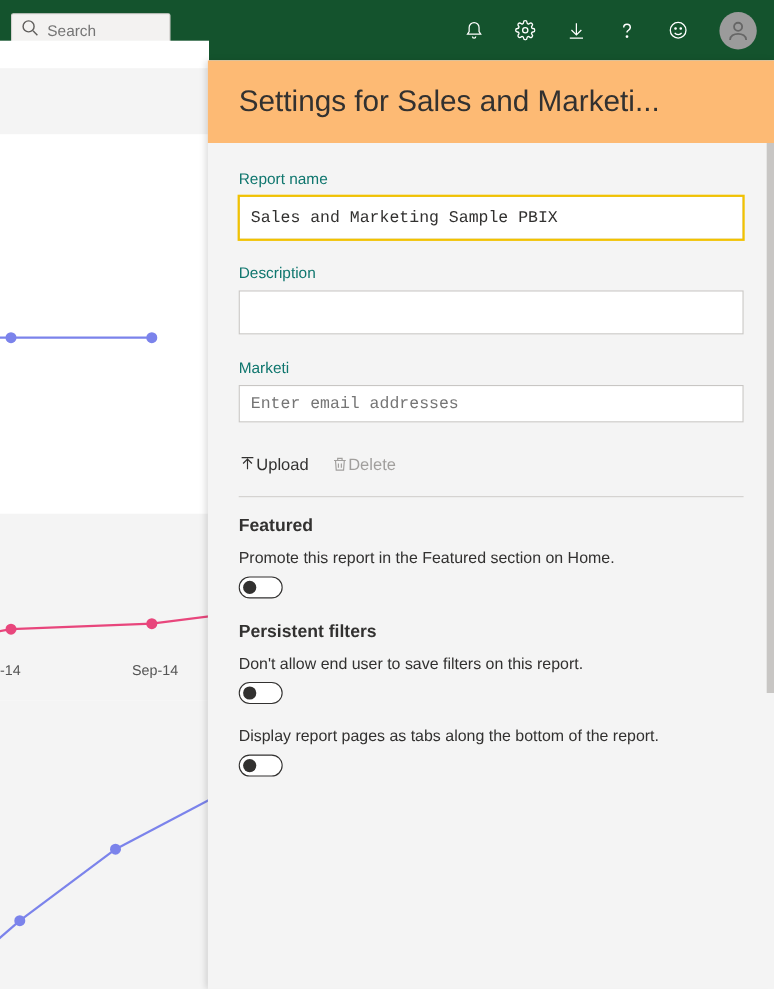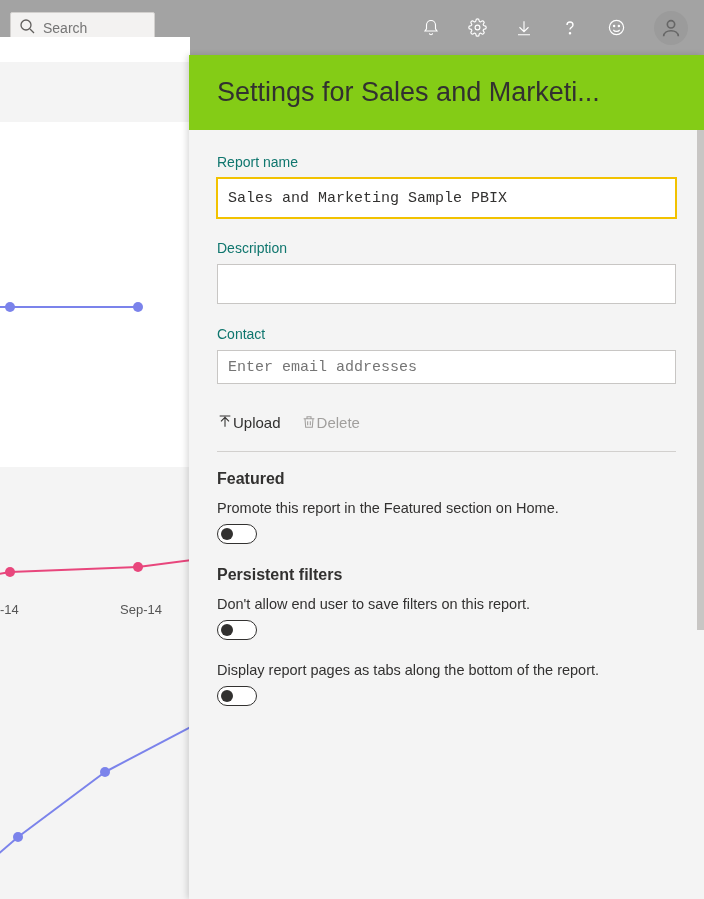--- a/index.html
+++ b/index.html
@@ -6,21 +6,21 @@
   body {
     font-family: "Segoe UI", -apple-system, BlinkMacSystemFont, sans-serif;
     width: 704px;
     height: 899px;
     overflow: hidden;
     background: #fff;
     position: relative;
   }
   .topbar {
     height: 55px;
-    background: #a3a3a3;
+    background: #14532d;
     display: flex;
     align-items: center;
     padding: 0 10px;
     gap: 24px;
   }
   .search-box {
     display: flex;
     align-items: center;
     background: #f3f2f1;
     border: 1px solid #d2d0ce;
@@ -81,21 +81,21 @@
     right: 0;
     top: 55px;
     width: 515px;
     height: 844px;
     background: #f4f4f4;
     box-shadow: -2px 0 6px rgba(0,0,0,0.15);
     display: flex;
     flex-direction: column;
   }
   .panel-header {
-    background: #84cc16;
+    background: #fdba74;
     padding: 22px 28px 22px 28px;
   }
   .panel-title {
     font-size: 27px;
     font-weight: 350;
     color: #323130;
     white-space: nowrap;
     overflow: hidden;
     text-overflow: ellipsis;
   }
@@ -287,21 +287,21 @@
       <div class="field-label">Report name</div>
       <input class="text-input highlight" type="text" value="Sales and Marketing Sample PBIX" style="">
     </div>
 
     <div class="field-block">
       <div class="field-label">Description</div>
       <input class="text-input" type="text" value="" style="">
     </div>
 
     <div class="field-block">
-      <div class="field-label">Contact</div>
+      <div class="field-label">Marketi</div>
       <input class="text-input" style="height: 34px;" type="text" placeholder="Enter email addresses">
     </div>
 
     <div style="margin-top:30px;">
       <div class="snapshot-row">
         <div class="snap-btn">
           <svg width="16" height="16" viewBox="0 0 24 24" fill="none" stroke="#323130" stroke-width="1.6">
             <path d="M12 19V5M6 11l6-6 6 6M4 3h16"></path>
           </svg>
           <span>Upload</span>

